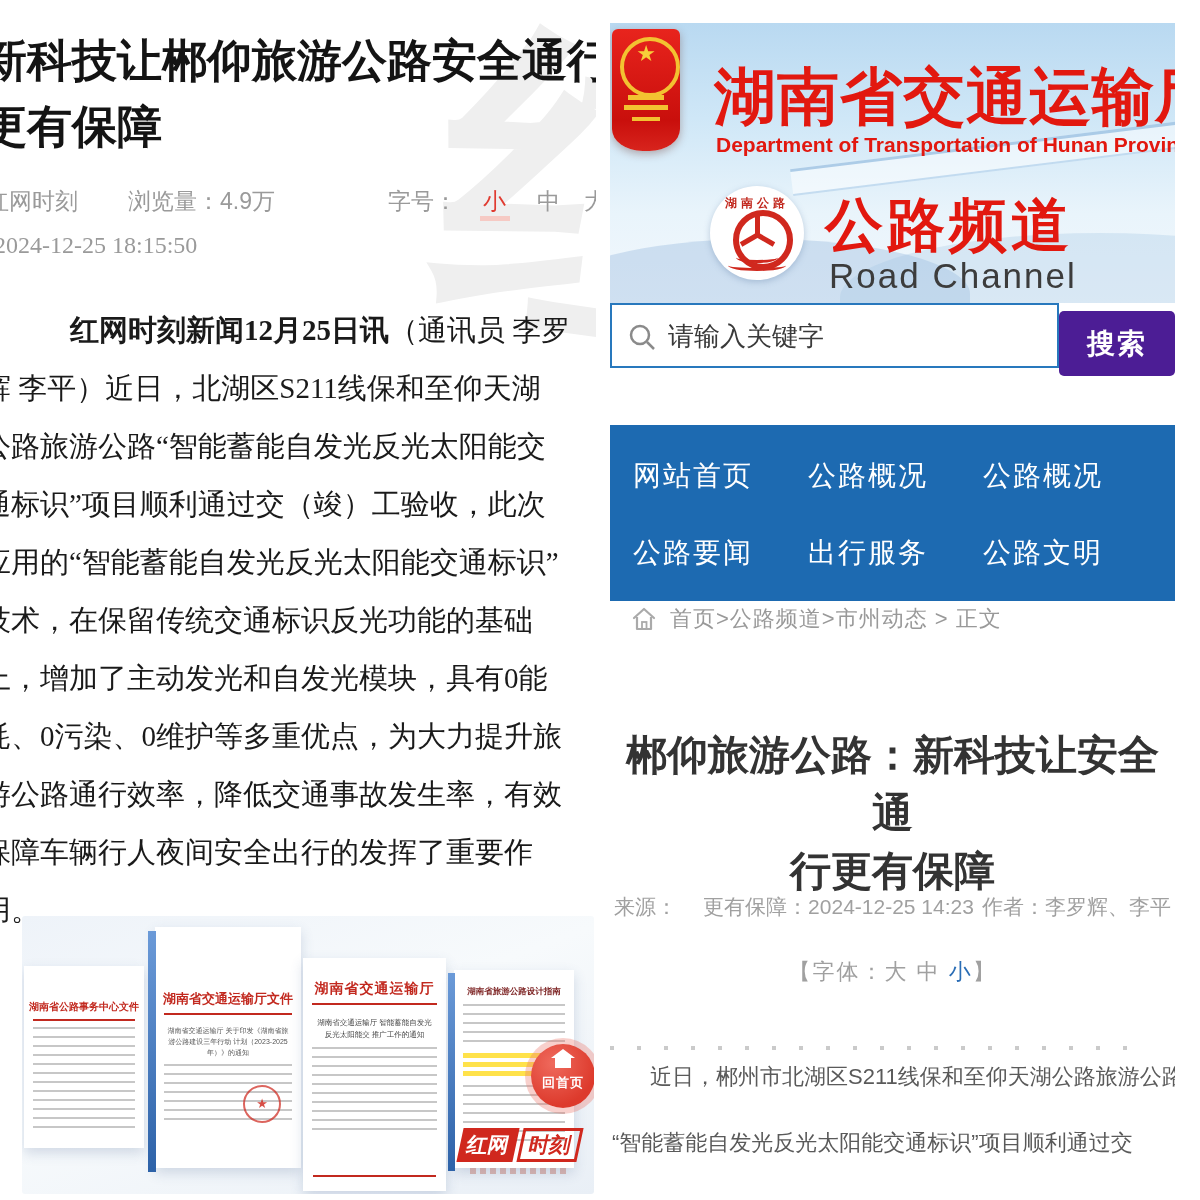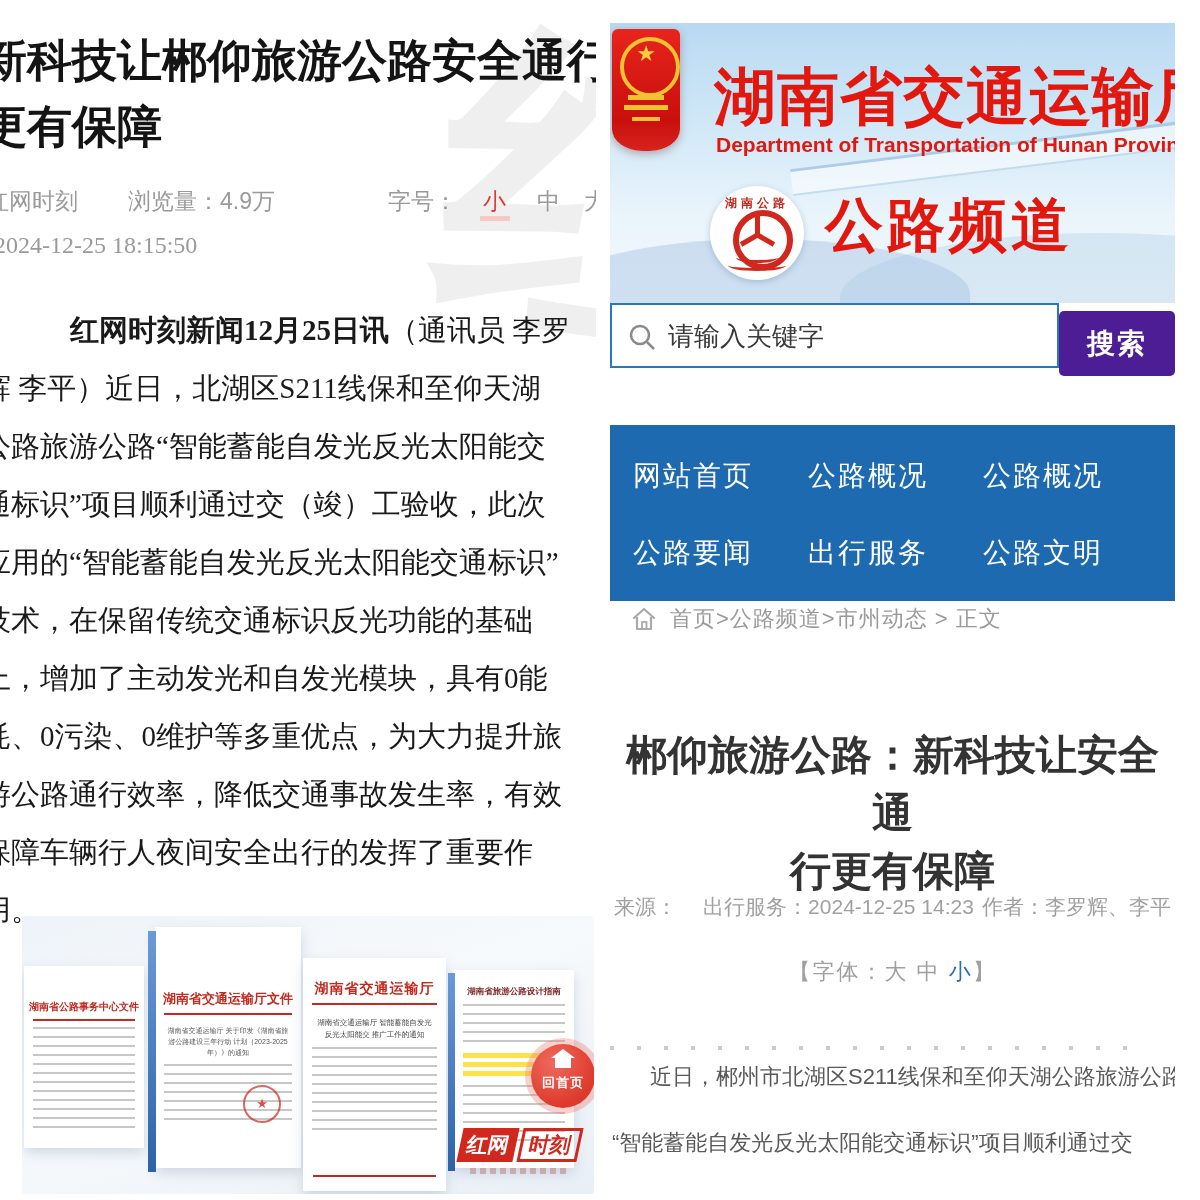--- a/index.html
+++ b/index.html
@@ -241,20 +241,21 @@
     <div class="ch-logo">
       <div class="tiny">湖南公路</div>
       <div class="wheel"></div>
       <div class="spoke"></div>
       <div class="spoke s2"></div>
       <div class="spoke s3"></div>
       <div class="road"></div>
       <div class="road r2"></div>
     </div>
     <div class="ch-title">公路频道</div>
+    <div class="ch-en">Road Channel</div>
   </div>
 
   <div class="search">
     <div class="search-box">
       <svg class="mag" width="30" height="30" viewBox="0 0 30 30">
         <circle cx="13" cy="13" r="9" fill="none" stroke="#8a8a8a" stroke-width="2.5"></circle>
         <line x1="20" y1="20" x2="27" y2="27" stroke="#8a8a8a" stroke-width="2.5"></line>
       </svg>
       <input class="search-input" type="text" placeholder="请输入关键字" style="">
     </div>
@@ -278,21 +279,21 @@
     </svg>
     <span>首页&gt;公路频道&gt;市州动态 &gt; 正文</span>
   </div>
 
   <div class="art-title">
     <div>郴仰旅游公路：新科技让安全通</div>
     <div>行更有保障</div>
   </div>
 
   <div class="art-meta">
-    <span>来源：</span><span class="gap1"></span><span>出行服务：</span><span>2024-12-25 14:23</span><span class="gap2"></span><span>作者：</span><span>李罗辉、李平</span>
+    <span>来源：</span><span class="gap1"></span><span>更有保障：</span><span>2024-12-25 14:23</span><span class="gap2"></span><span>作者：</span><span>李罗辉、李平</span>
   </div>
 
   <div class="font-row">
     <span>【字体：</span><span>大</span>
     <span>中</span>
     <span class="blue">小</span><span>】</span>
   </div>
 
   <div class="rp-body">
     <div class="rp-line rp-l1">近日，郴州市北湖区S211线保和至仰天湖公路旅游公路</div>

